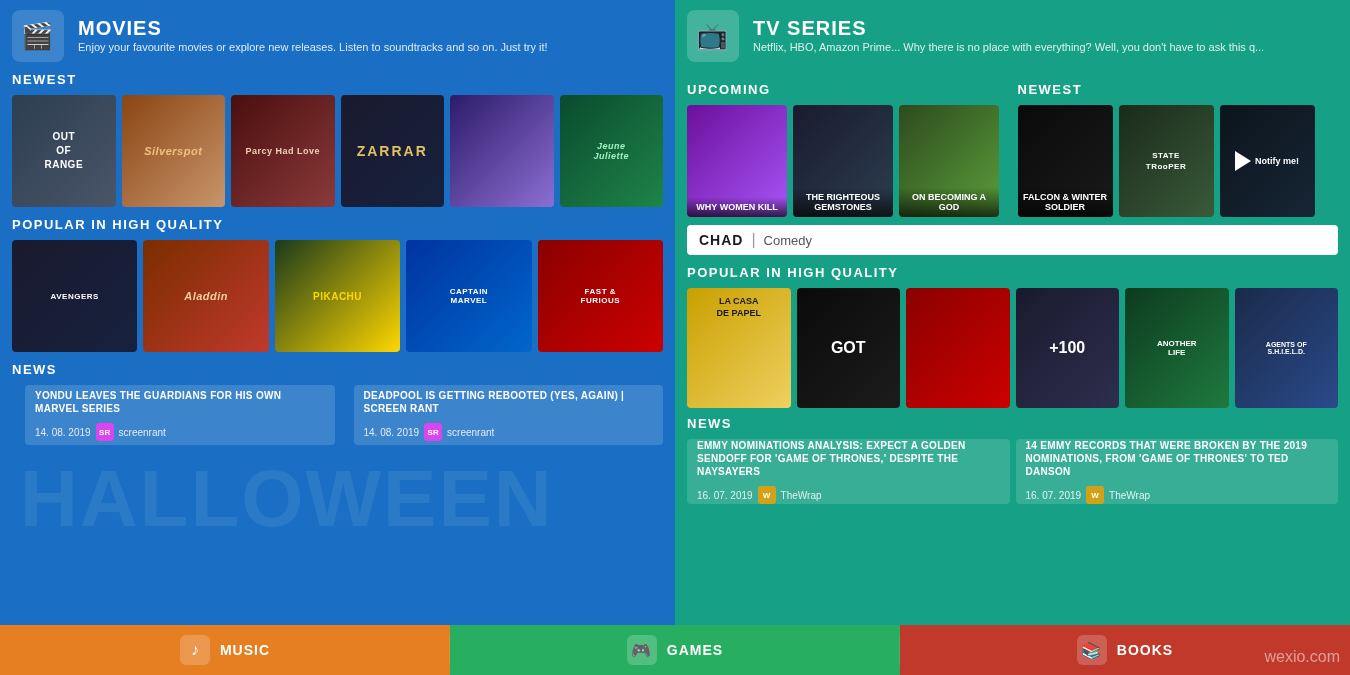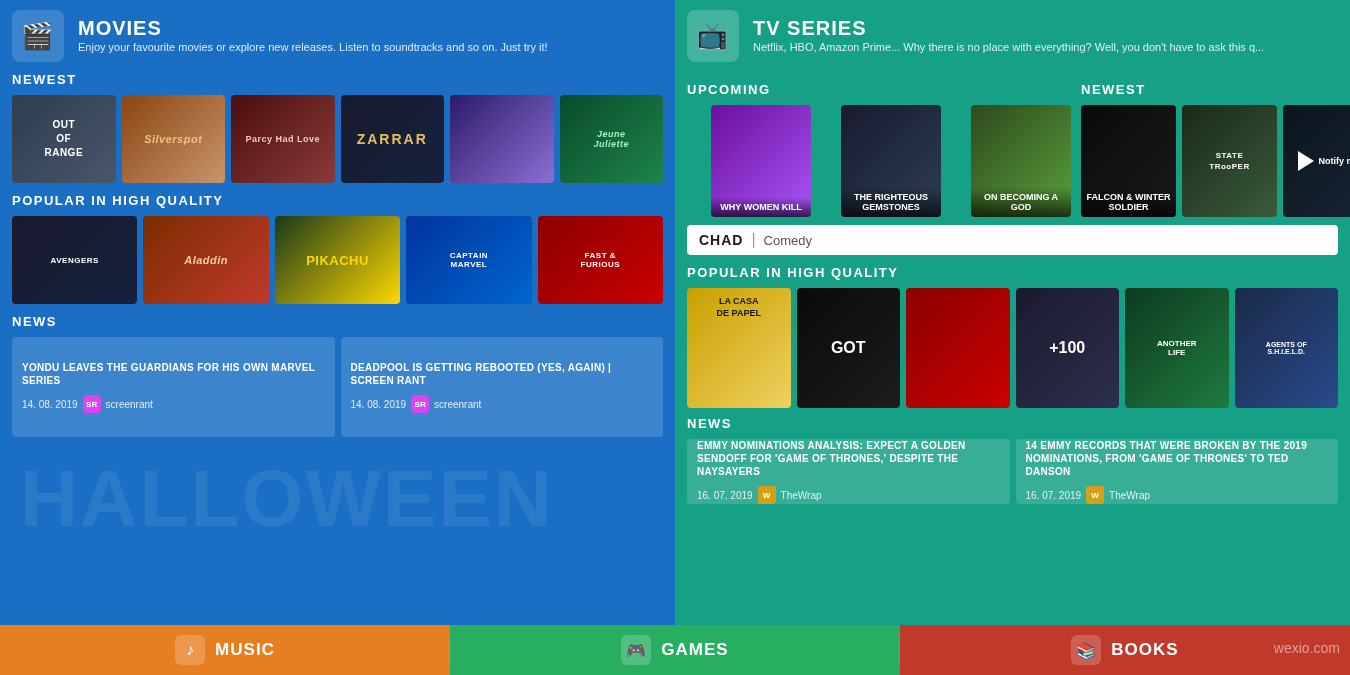--- a/index.html
+++ b/index.html
@@ -85,21 +85,21 @@
     }
 
     .movie-grid {
       display: flex;
       gap: 6px;
       margin-bottom: 8px;
     }
 
     .movie-card {
       flex: 1;
-      height: 88px;
+      height: 112px;
       border-radius: 4px;
       overflow: hidden;
       cursor: pointer;
       position: relative;
       background: #333;
     }
 
     .movie-card-inner {
       width: 100%;
       height: 100%;
@@ -141,22 +141,23 @@
     .news-grid {
       display: flex;
       gap: 6px;
       margin-top: 8px;
     }
 
     .news-card {
       flex: 1;
       background: rgba(255,255,255,0.15);
       border-radius: 4px;
-      padding: 24px 10px;
+      padding: 4px 10px;
       cursor: pointer;
+      margin-left: 13px;
     }
 
     .news-title {
       font-size: 10px;
       font-weight: 800;
       color: white;
       letter-spacing: 0.3px;
       line-height: 1.3;
       margin-bottom: 8px;
       text-transform: uppercase;
@@ -219,21 +220,20 @@
       flex-shrink: 0;
     }
 
     .tv-grid-upcoming {
       display: flex;
       gap: 6px;
     }
 
     .tv-grid-upcoming .tv-card {
       width: 100px;
-      margin-left: 24px;
     }
 
     .tv-grid-newest {
       display: flex;
       gap: 6px;
     }
 
     .tv-grid-newest .tv-card {
       width: 95px;
     }
@@ -397,31 +397,31 @@
       border-radius: 6px;
       background: rgba(255,255,255,0.2);
       display: flex;
       align-items: center;
       justify-content: center;
       font-size: 16px;
       color: white;
     }
 
     .bottom-label {
-      font-size: 17px;
+      font-size: 14px;
       font-weight: 900;
       color: white;
       letter-spacing: 1px;
     }
 
     .watermark {
       position: absolute;
-      bottom: 19px;
+      bottom: 9px;
       right: 10px;
-      font-size: 14px;
+      font-size: 16px;
       color: rgba(255,255,255,0.5);
       z-index: 10;
       margin-left: 32px;
     }
 
     .tv-card-text {
       font-size: 9px;
       color: white;
       font-weight: bold;
       text-align: center;
@@ -509,21 +509,21 @@
             <span style="font-size:8px;font-weight:900;color:white;text-align:center;">AVENGERS</span>
           </div>
         </div>
         <div class="movie-card mc-p2">
           <div class="movie-card-inner">
             <span style="font-size:11px;font-style:italic;color:#f0d0a0;">Aladdin</span>
           </div>
         </div>
         <div class="movie-card mc-p3">
           <div class="movie-card-inner">
-            <span style="font-size:13px;font-weight:900;color:#ffd700;text-align:left;">PIKACHU</span>
+            <span style="font-size:10px;font-weight:900;color:#ffd700;text-align:left;">PIKACHU</span>
           </div>
         </div>
         <div class="movie-card mc-p5">
           <div class="movie-card-inner">
             <span style="font-size:8px;font-weight:900;color:white;text-align:center;">CAPTAIN<br>MARVEL</span>
           </div>
         </div>
         <div class="movie-card mc-p6">
           <div class="movie-card-inner">
             <span style="font-size:8px;font-weight:900;color:white;text-align:center;">FAST &amp;<br>FURIOUS</span>

